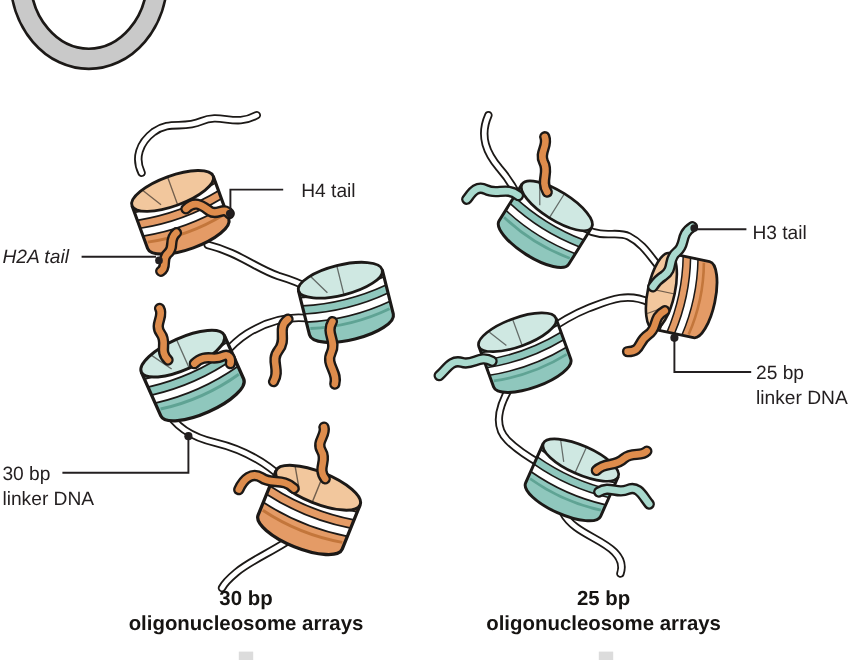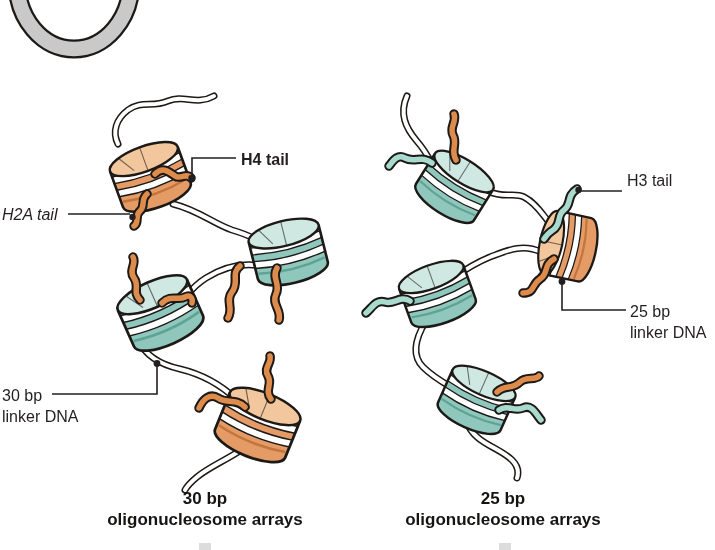--- a/index.html
+++ b/index.html
@@ -158,26 +158,26 @@
         <path class="lead" d="M626,310 H562 V284"></path>
         <circle class="anchor" cx="562" cy="281.5" r="3.4"></circle>
       </g>
     </g>
 
     <rect class="stub" x="199" y="543" width="12" height="7"></rect>
     <rect class="stub" x="499" y="543" width="12" height="7"></rect>
   </svg>
 
   <div class="lbl" style="left:2px;top:204px;font-style:italic;">H2A tail</div>
-  <div class="lbl" style="left:241px;top:149px;font-weight:bold;">H4 tail</div>
+  <div class="lbl" style="left:251px;top:149px;">H4 tail</div>
   <div class="lbl" style="left:2px;top:385px;">
     <div>30 bp</div>
     <div>linker DNA</div>
   </div>
-  <div class="lbl" style="left:627px;top:170px;">H3 tail</div>
+  <div class="lbl" style="left:627px;top:184px;">H3 tail</div>
   <div class="lbl" style="left:630px;top:301px;">
     <div>25 bp</div>
     <div>linker DNA</div>
   </div>
 
   <div class="cap" style="left:65px;top:488px;width:280px;">
     <div>30 bp</div>
     <div>oligonucleosome arrays</div>
   </div>
   <div class="cap" style="left:363px;top:488px;width:280px;">

